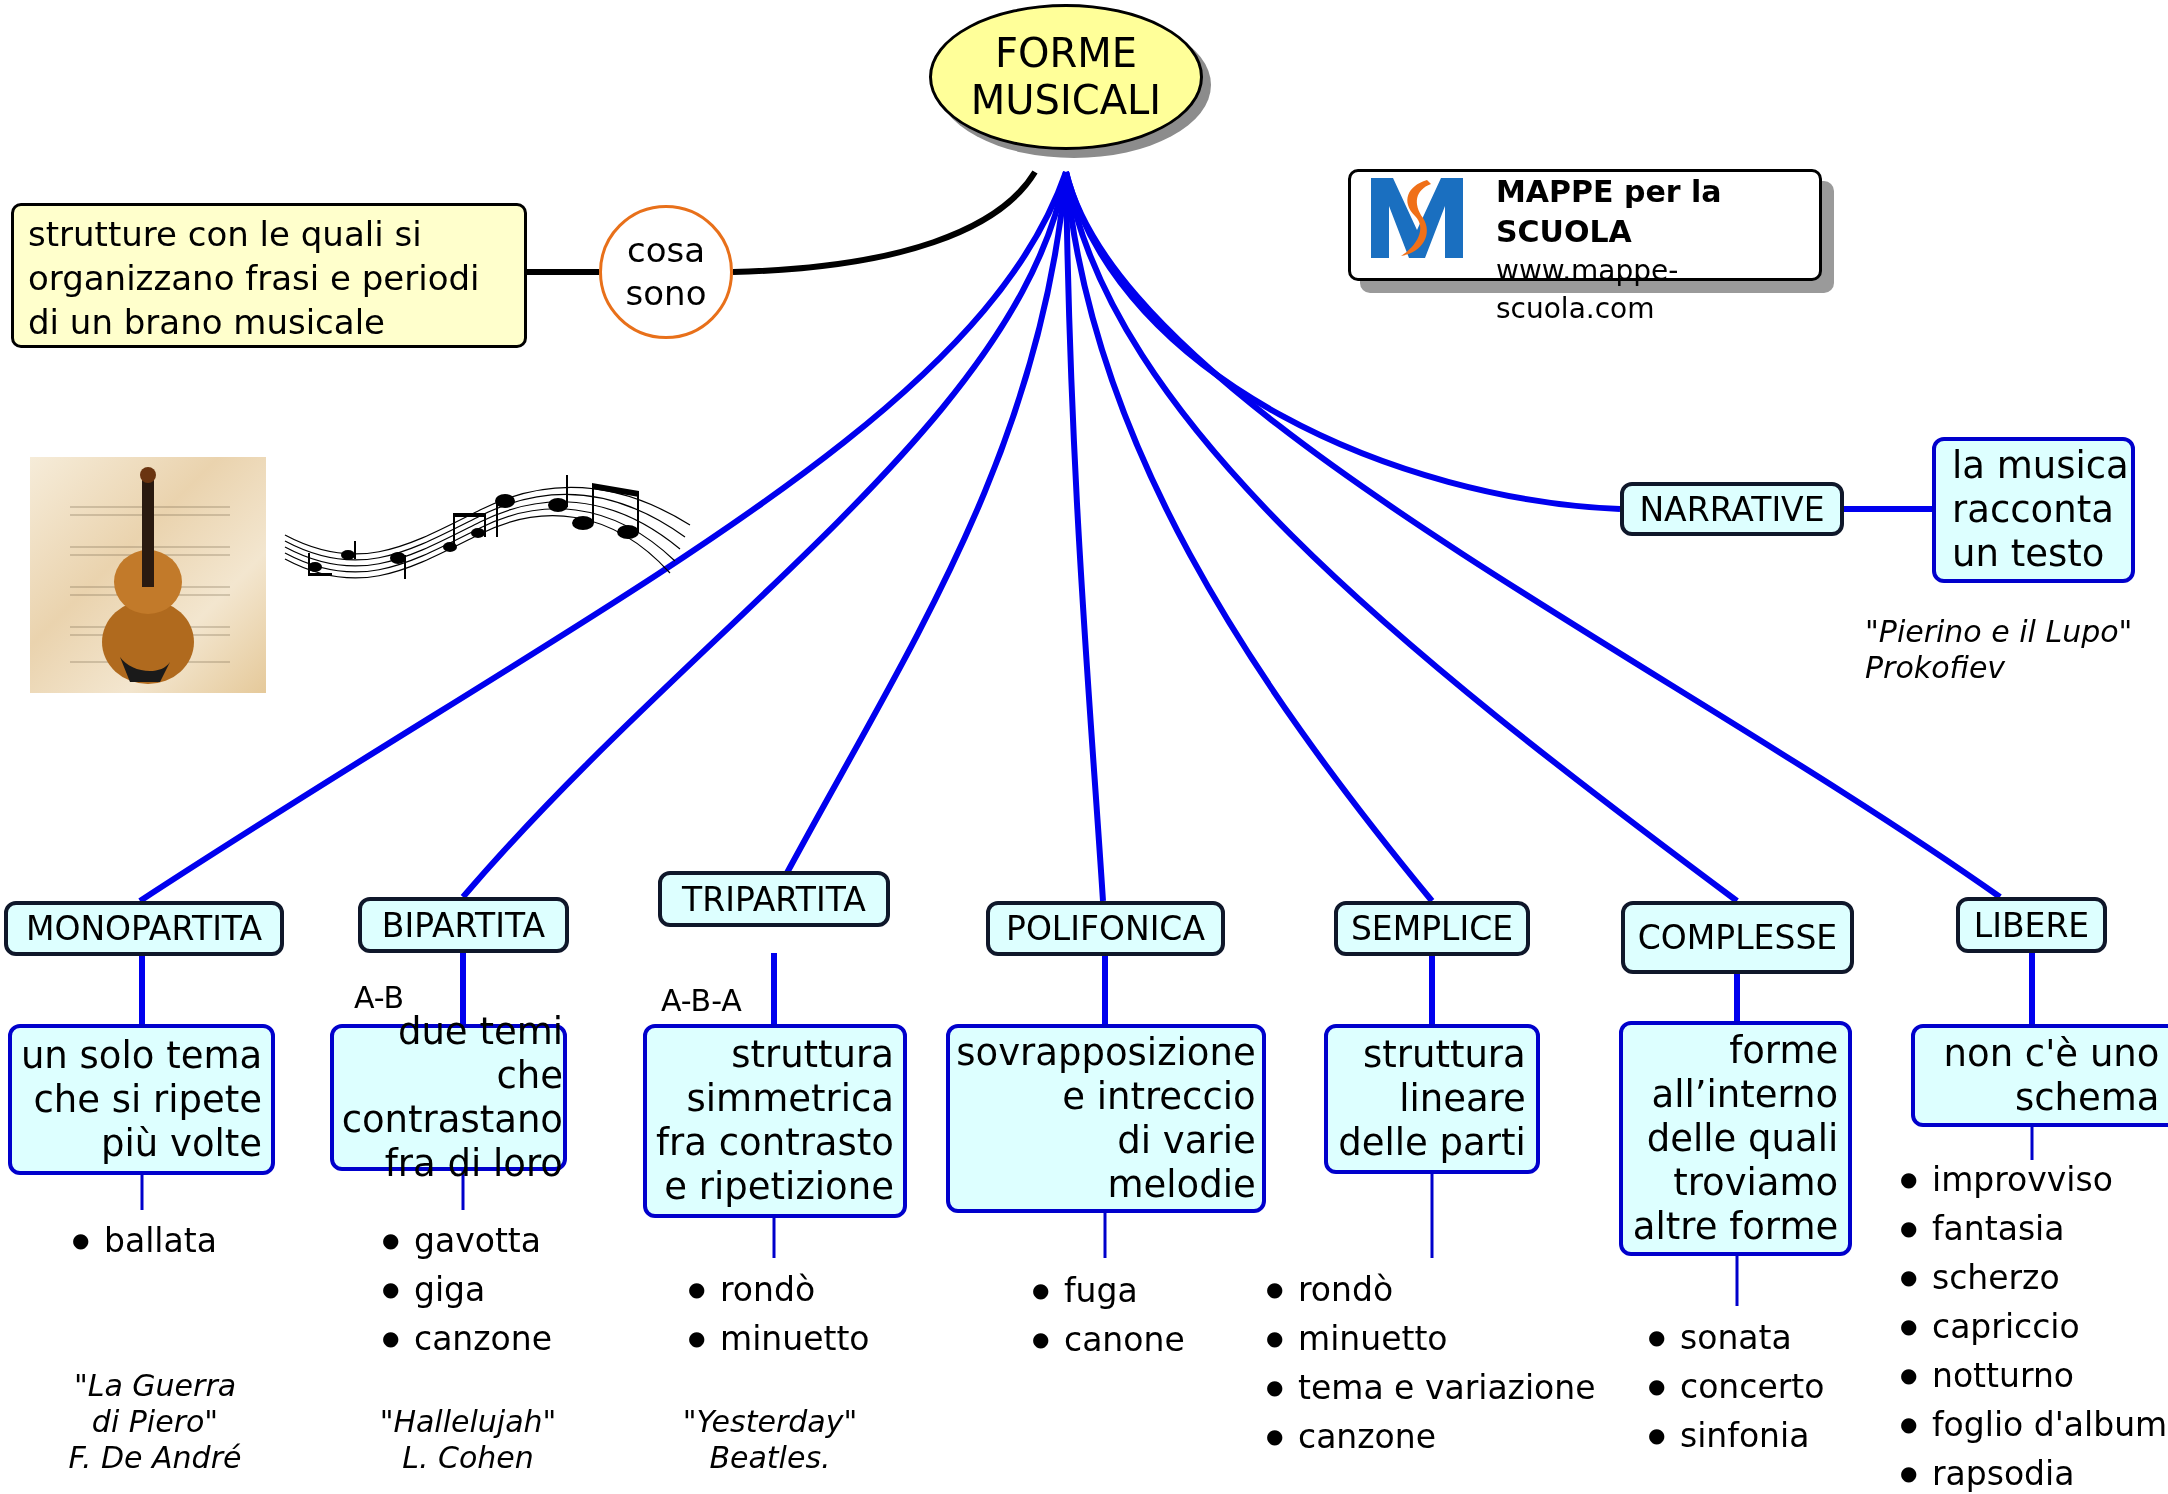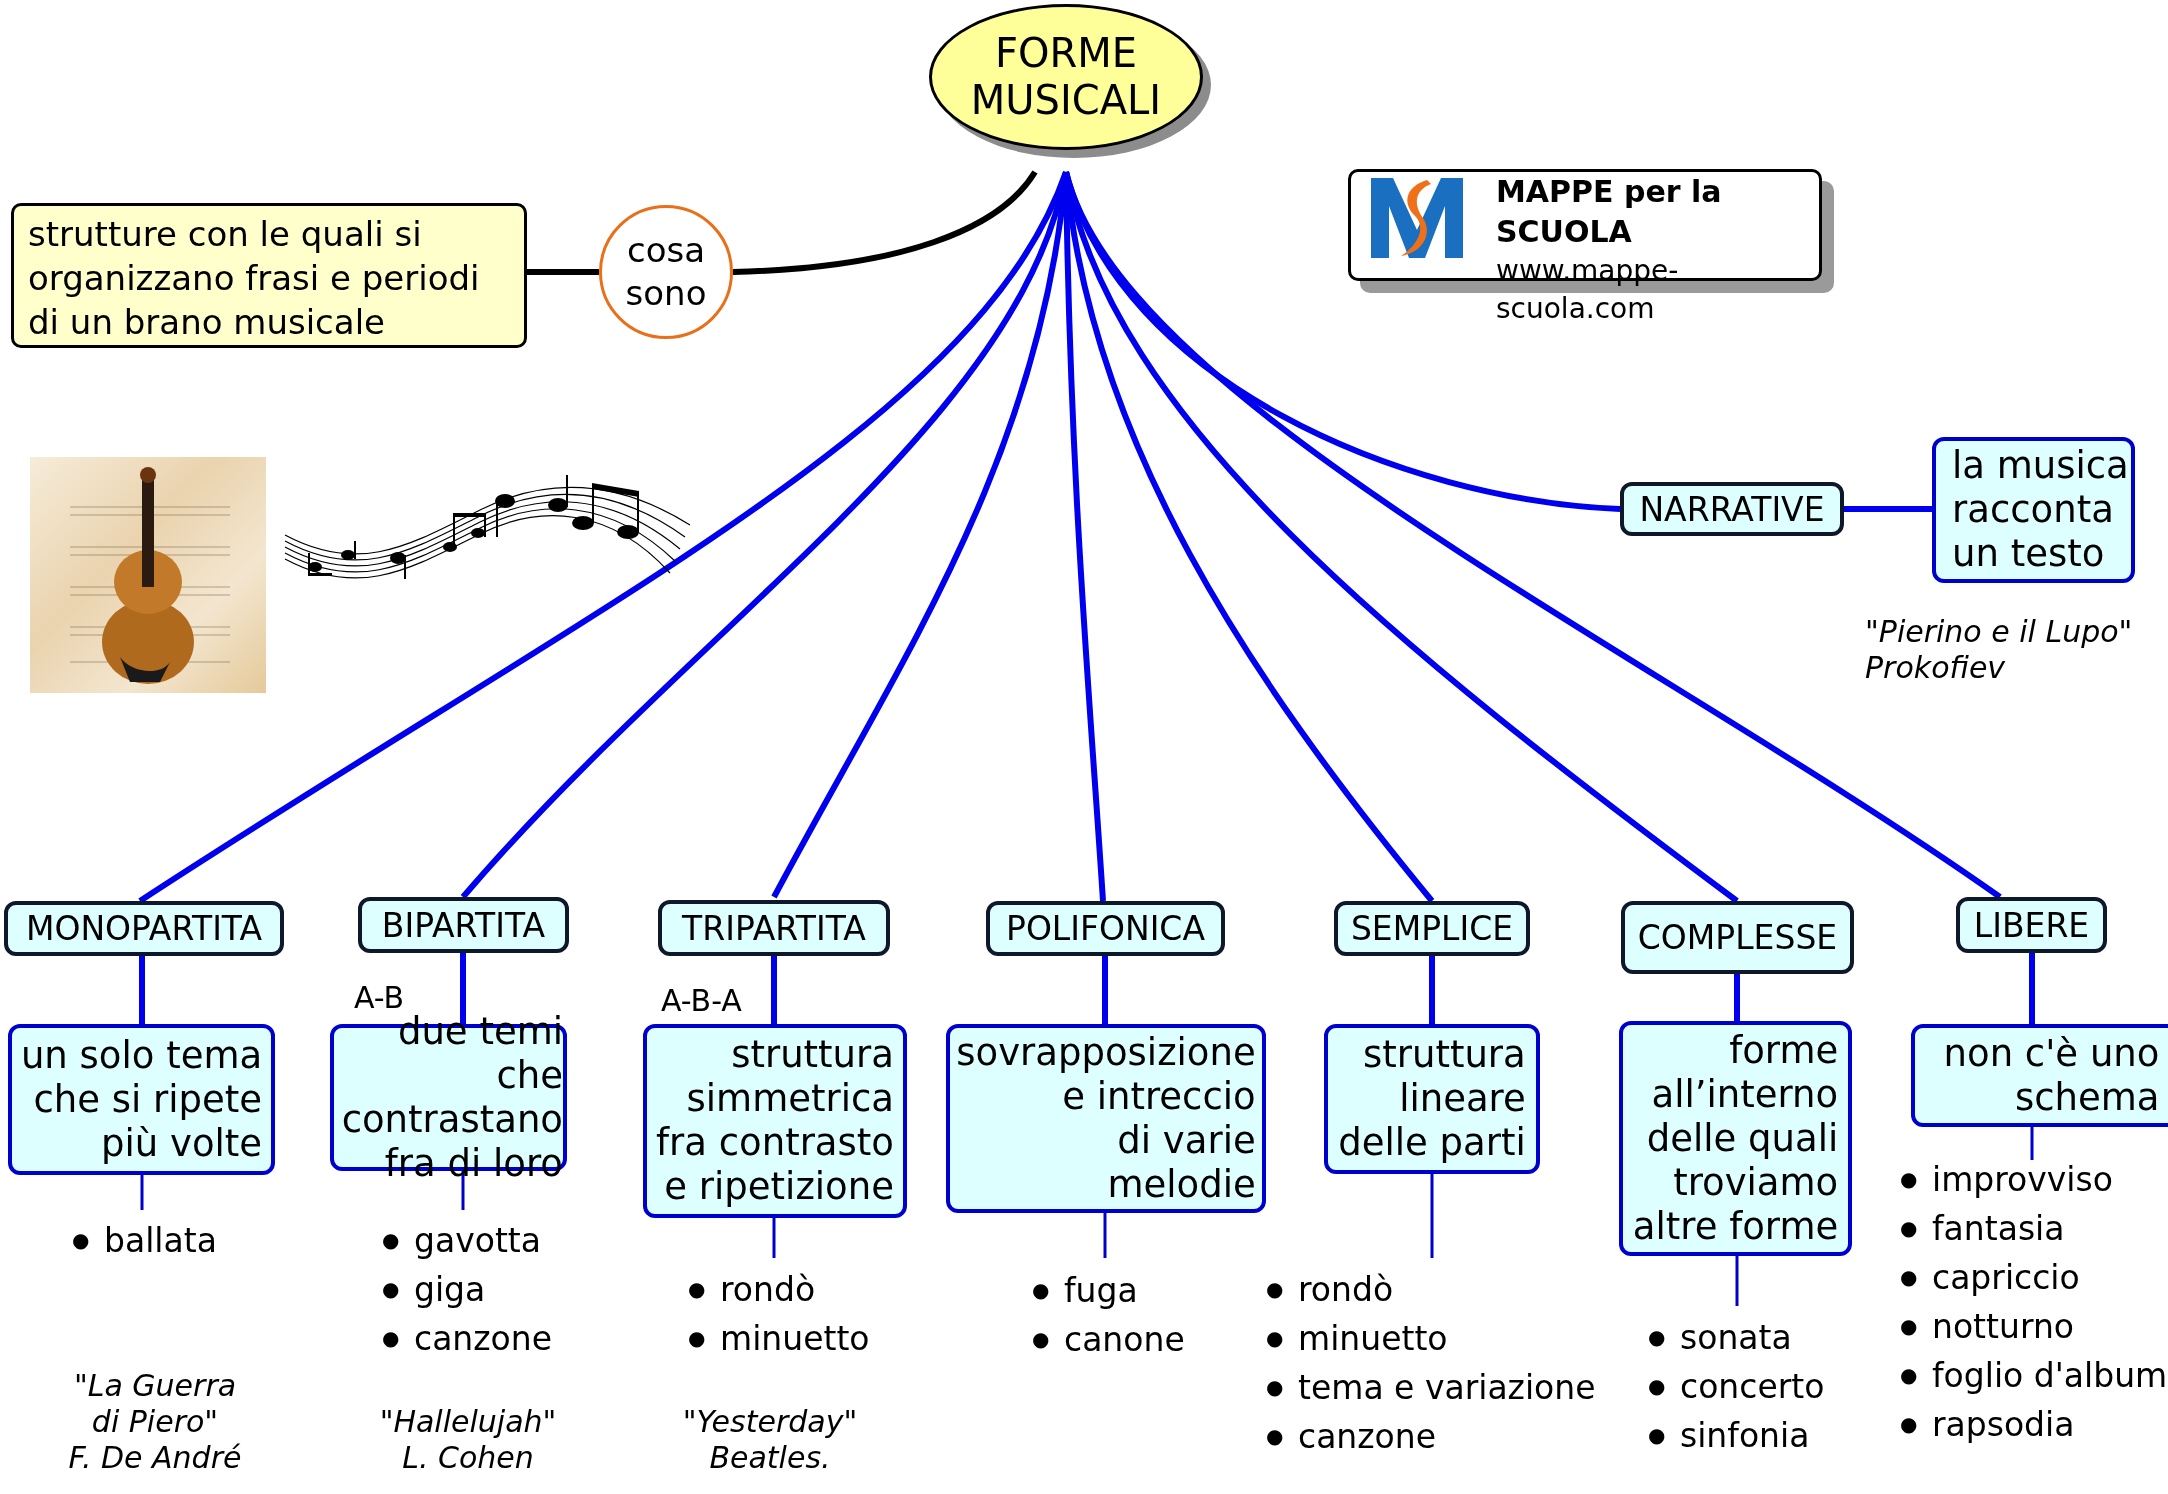--- a/index.html
+++ b/index.html
@@ -189,21 +189,21 @@
 contrastano
 fra di loro</div>
 <ul class="abs bullets" style="left:382px; top:1216px;">
   <li>gavotta</li>
   <li>giga</li>
   <li>canzone</li>
 </ul>
 <div class="abs example" style="left:343px; top:1404px; width:250px;">"Hallelujah"
 L. Cohen</div>
 
-<div class="abs node" style="left:658px; top:900px; width:232px; height:56px;text-align:center;">TRIPARTITA</div>
+<div class="abs node" style="left:658px; top:871px; width:232px; height:56px;text-align:center;">TRIPARTITA</div>
 <div class="abs pattern" style="left:661px; top:983px;">A-B-A</div>
 <div class="abs box" style="left:643px; top:1024px; width:264px; height:194px;">struttura
 simmetrica
 fra contrasto
 e ripetizione</div>
 <ul class="abs bullets" style="left:688px; top:1265px;">
   <li>rondò</li>
   <li>minuetto</li>
 </ul>
 <div class="abs example" style="left:645px; top:1404px; width:250px;">"Yesterday"
@@ -241,17 +241,18 @@
   <li>concerto</li>
   <li>sinfonia</li>
 </ul>
 
 <div class="abs node" style="left:1956px; top:897px; width:151px; height:56px;">LIBERE</div>
 <div class="abs box" style="left:1911px; top:1024px; width:281px; height:103px;">non c'è uno
 schema</div>
 <ul class="abs bullets" style="left:1900px; top:1155px;">
   <li>improvviso</li>
   <li>fantasia</li>
+  <li>scherzo</li>
   <li>capriccio</li>
   <li>notturno</li>
   <li>foglio d'album</li>
   <li>rapsodia</li>
 </ul>
 
 </body></html>

